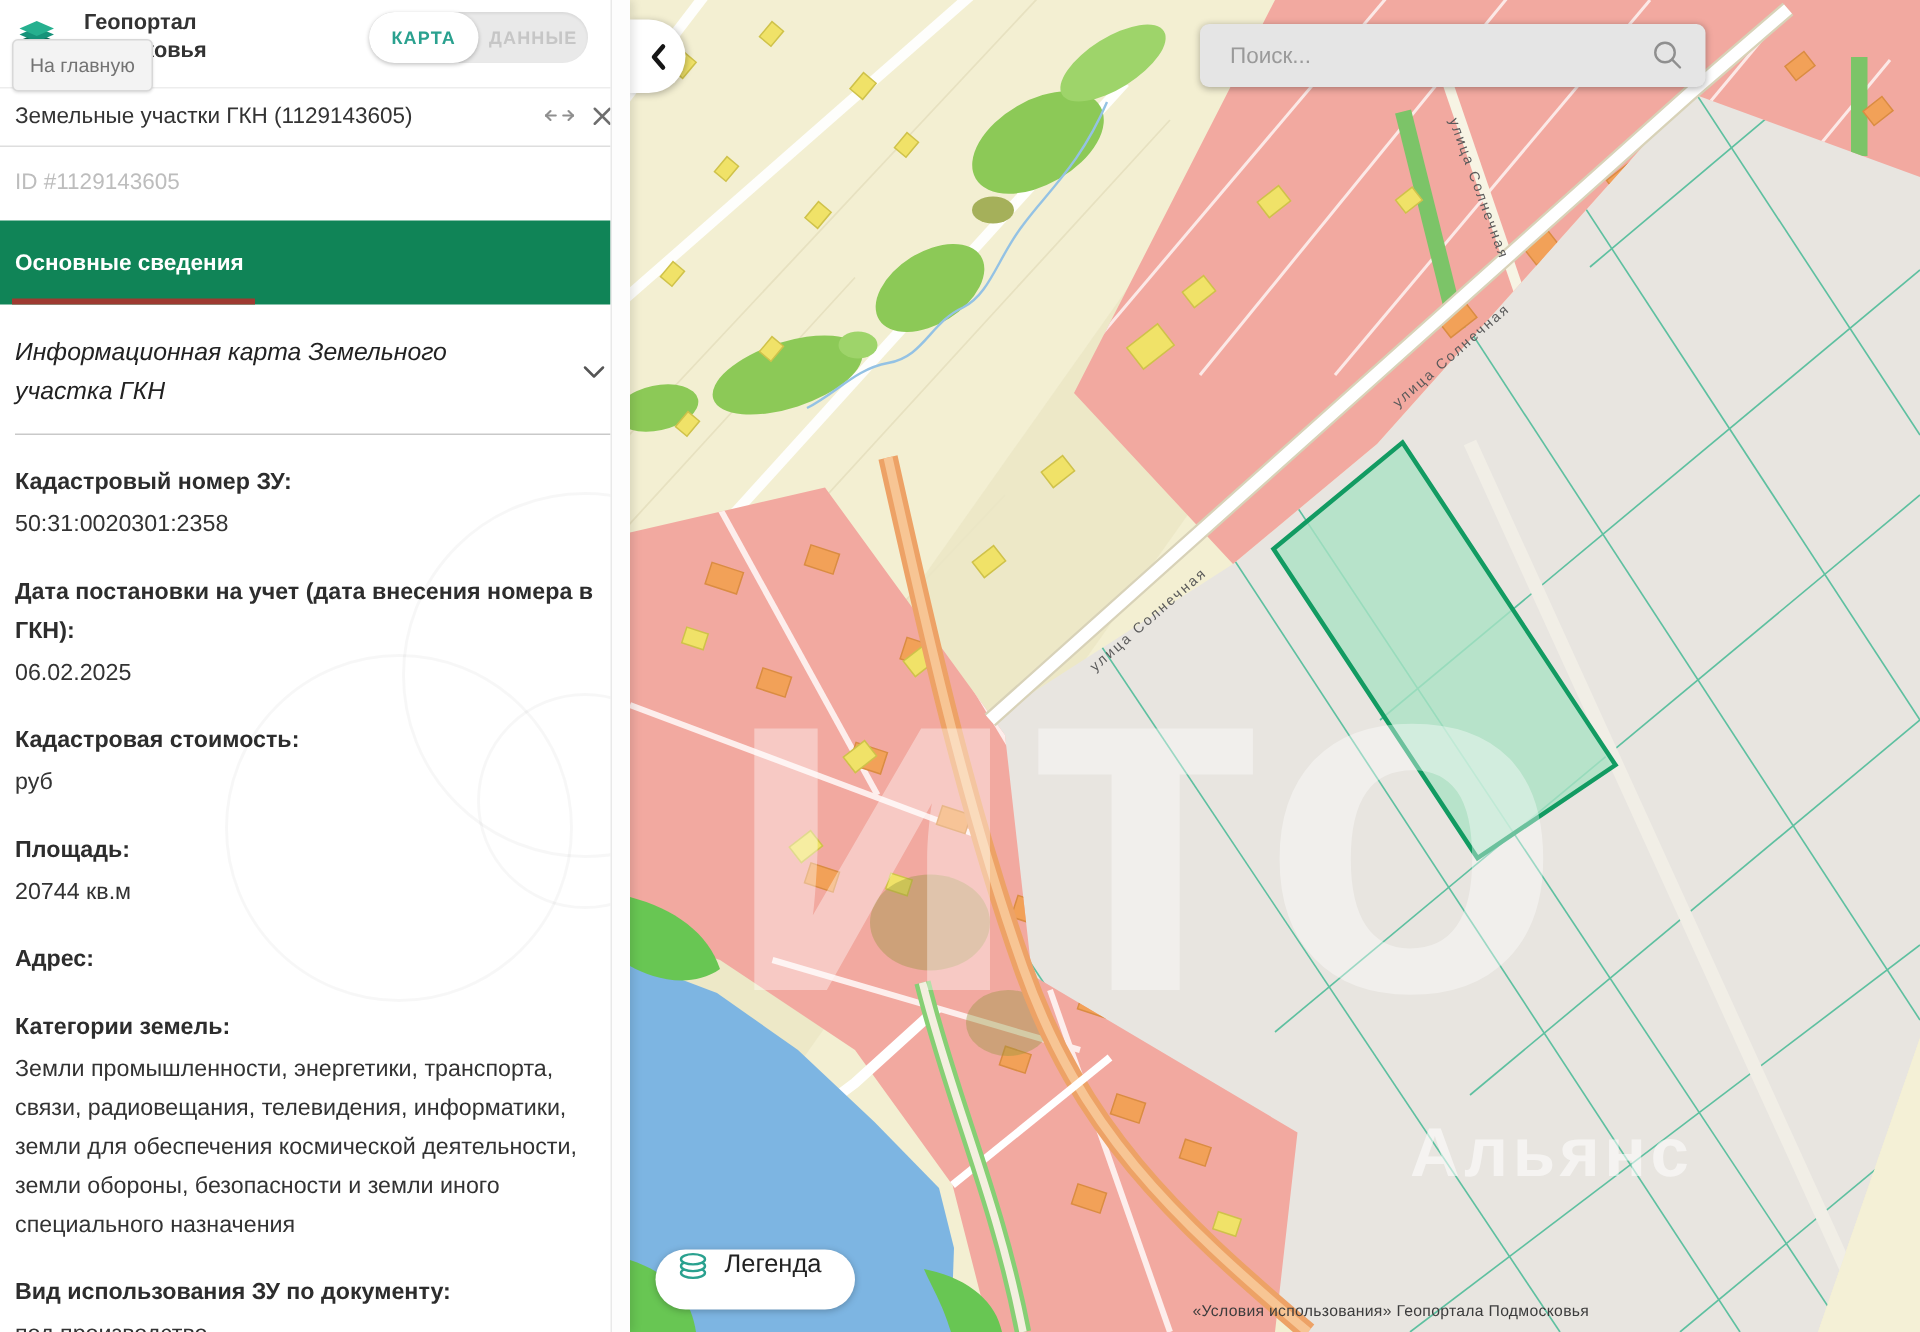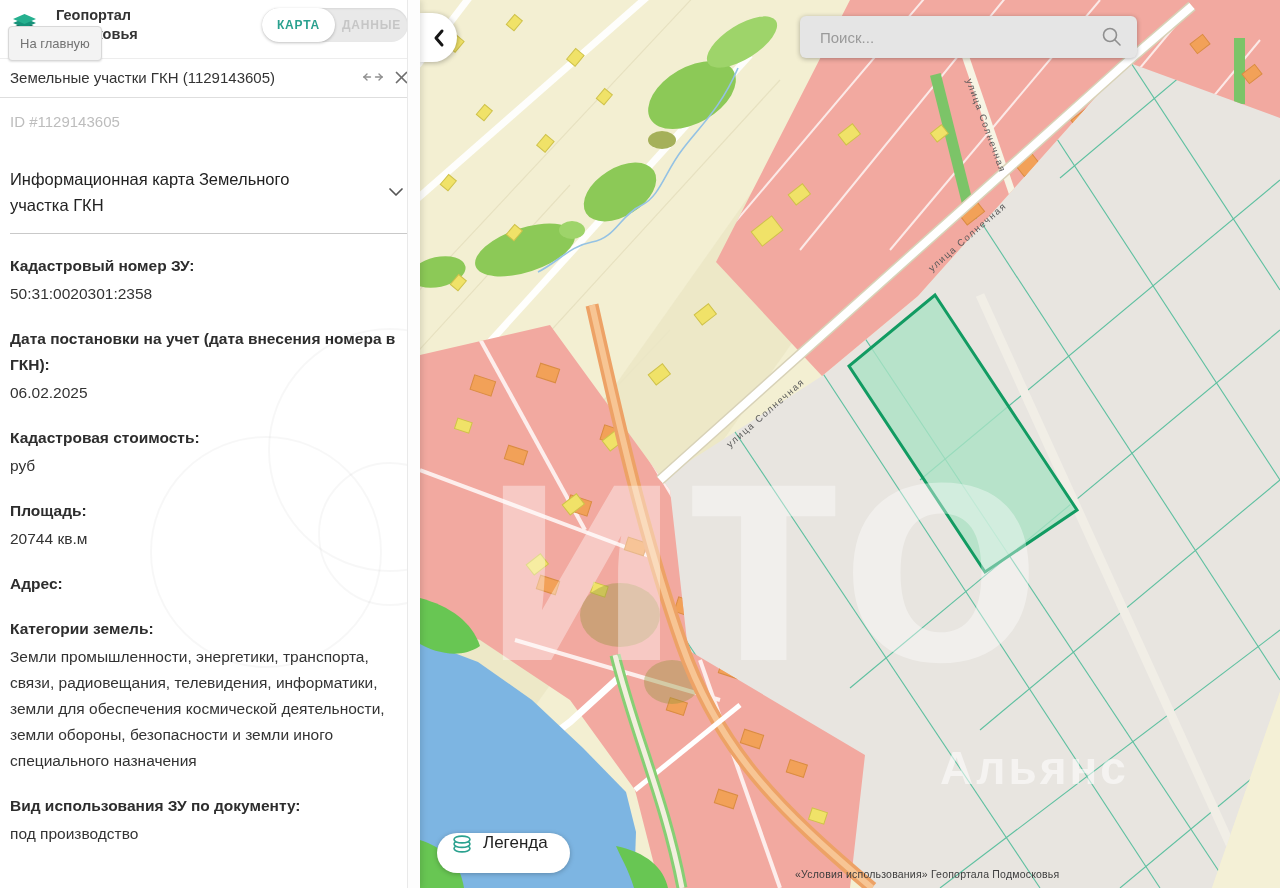--- a/index.html
+++ b/index.html
@@ -37,21 +37,21 @@
   #scroll-strip{position:absolute;right:0;top:0;width:12px;height:100%;
     border-left:1px solid #e9e9e9;background:#fdfdfd;}
 
   #sb-header{position:relative;height:58px;border-bottom:1px solid #ededed;}
   #logo-icon{position:absolute;left:11px;top:13px;}
   .logo-line1{position:absolute;left:56px;top:7px;font-size:14.5px;font-weight:bold;color:#333;}
   .logo-line2{position:absolute;left:40px;top:26px;font-size:14.5px;font-weight:bold;color:#333;}
   #home-btn{position:absolute;left:8px;top:26px;z-index:6;background:#f3f3f3;
     border:1px solid #d8d8d8;border-radius:4px;padding:9px 11px;font-size:13px;color:#737373;
     box-shadow:0 1px 2px rgba(0,0,0,.12);cursor:pointer;white-space:nowrap;}
-  #view-toggle{position:absolute;right:12px;top:8px;width:146px;height:34px;background:#e9e9e9;
+  #view-toggle{position:absolute;right:28px;top:8px;width:146px;height:34px;background:#e9e9e9;
     border-radius:17px;box-shadow:inset 0 1px 2px rgba(0,0,0,.08);display:flex;}
   .seg{flex:1;display:flex;align-items:center;justify-content:center;font-size:12px;
     font-weight:bold;letter-spacing:.8px;cursor:pointer;}
   .seg-map{background:#fff;border-radius:17px;box-shadow:0 1px 3px rgba(0,0,0,.25);
     color:var(--accent_teal);}
   .seg-data{color:#c6c6c6;}
 
   #panel-head{display:flex;align-items:flex-start;padding:9px 12px 9px 10px;
     border-bottom:1px solid #dedede;}
   #panel-title{flex:1;font-size:15px;color:#333;font-weight:500;line-height:20px;padding-right:8px;}
@@ -59,21 +59,21 @@
 
   #obj-id{padding:15px 10px 17px;font-size:15px;color:#bdbdbd;}
 
   #tab-bar{position:relative;height:56px;background:var(--accent_green);display:flex;align-items:center;}
   #tab-bar .tab-label{margin-left:10px;color:#fff;font-size:15px;font-weight:bold;}
   #tab-underline{position:absolute;left:8px;bottom:0;width:162px;height:4px;
     background:var(--tab_underline);}
 
   #section-head{display:flex;align-items:center;margin:0 10px;padding:19px 0 15px;
     border-bottom:1px solid #c9c9c9;cursor:pointer;}
-  #section-title{width:340px;font-size:16.5px;color:#222;line-height:26px;}
+  #section-title{width:340px;font-size:16.5px;color:#222;line-height:26px;font-style:italic;}
   #section-chevron{margin-left:auto;margin-right:6px;}
 
   #fields{padding:0 12px 30px 10px;}
   .field{margin-top:19px;}
   .f-label{font-size:15.5px;font-weight:bold;color:#2d2d2d;line-height:26px;}
   .f-value{font-size:15.5px;color:#333;line-height:26px;margin-top:2px;}
 </style>
 </head>
 <body>
 
@@ -315,20 +315,24 @@
         </g>
       </svg>
       <svg class="head-ic" width="13" height="13" viewBox="0 0 13 13">
         <line x1="1.5" y1="1.5" x2="11.5" y2="11.5" stroke="#6e6e6e" stroke-width="1.7" stroke-linecap="round"></line>
         <line x1="11.5" y1="1.5" x2="1.5" y2="11.5" stroke="#6e6e6e" stroke-width="1.7" stroke-linecap="round"></line>
       </svg>
     </div>
 
     <div id="obj-id">ID #1129143605</div>
 
+    <div id="tab-bar">
+      <span class="tab-label">Основные сведения</span>
+      <div id="tab-underline"></div>
+    </div>
 
     <div id="section-head">
       <div id="section-title">Информационная карта Земельного участка ГКН</div>
       <svg id="section-chevron" width="16" height="10" viewBox="0 0 16 10">
         <polyline points="2,2 8,8 14,2" fill="none" stroke="#555" stroke-width="1.7" stroke-linecap="round" stroke-linejoin="round"></polyline>
       </svg>
     </div>
 
     <div id="fields">
       <div class="field">

